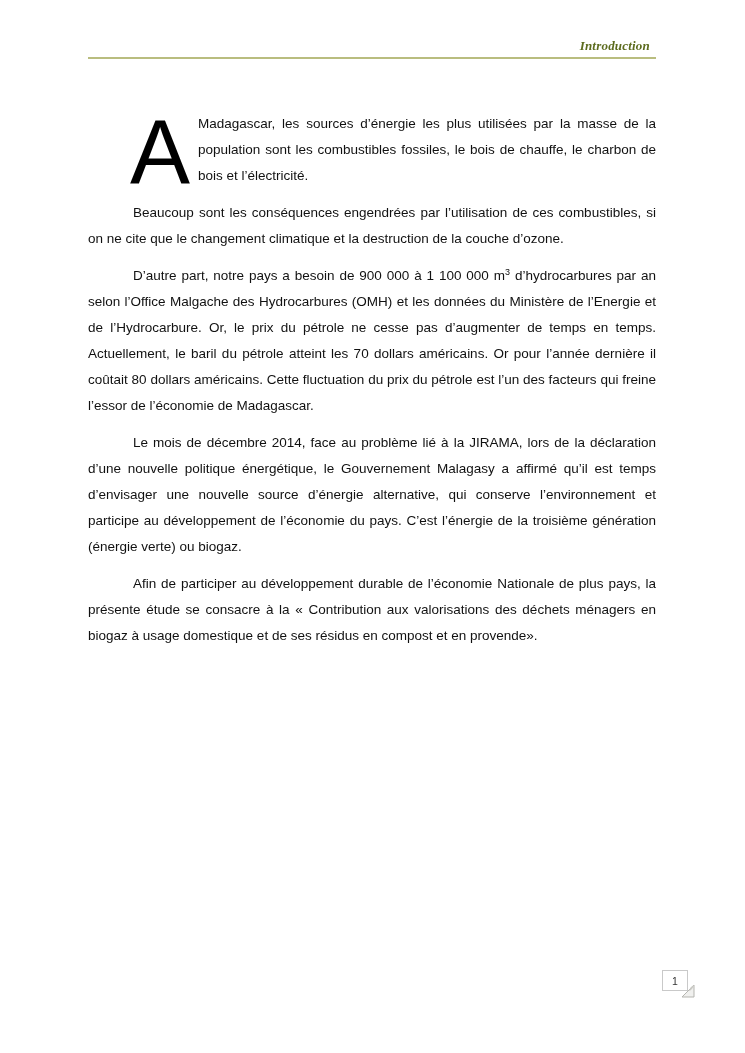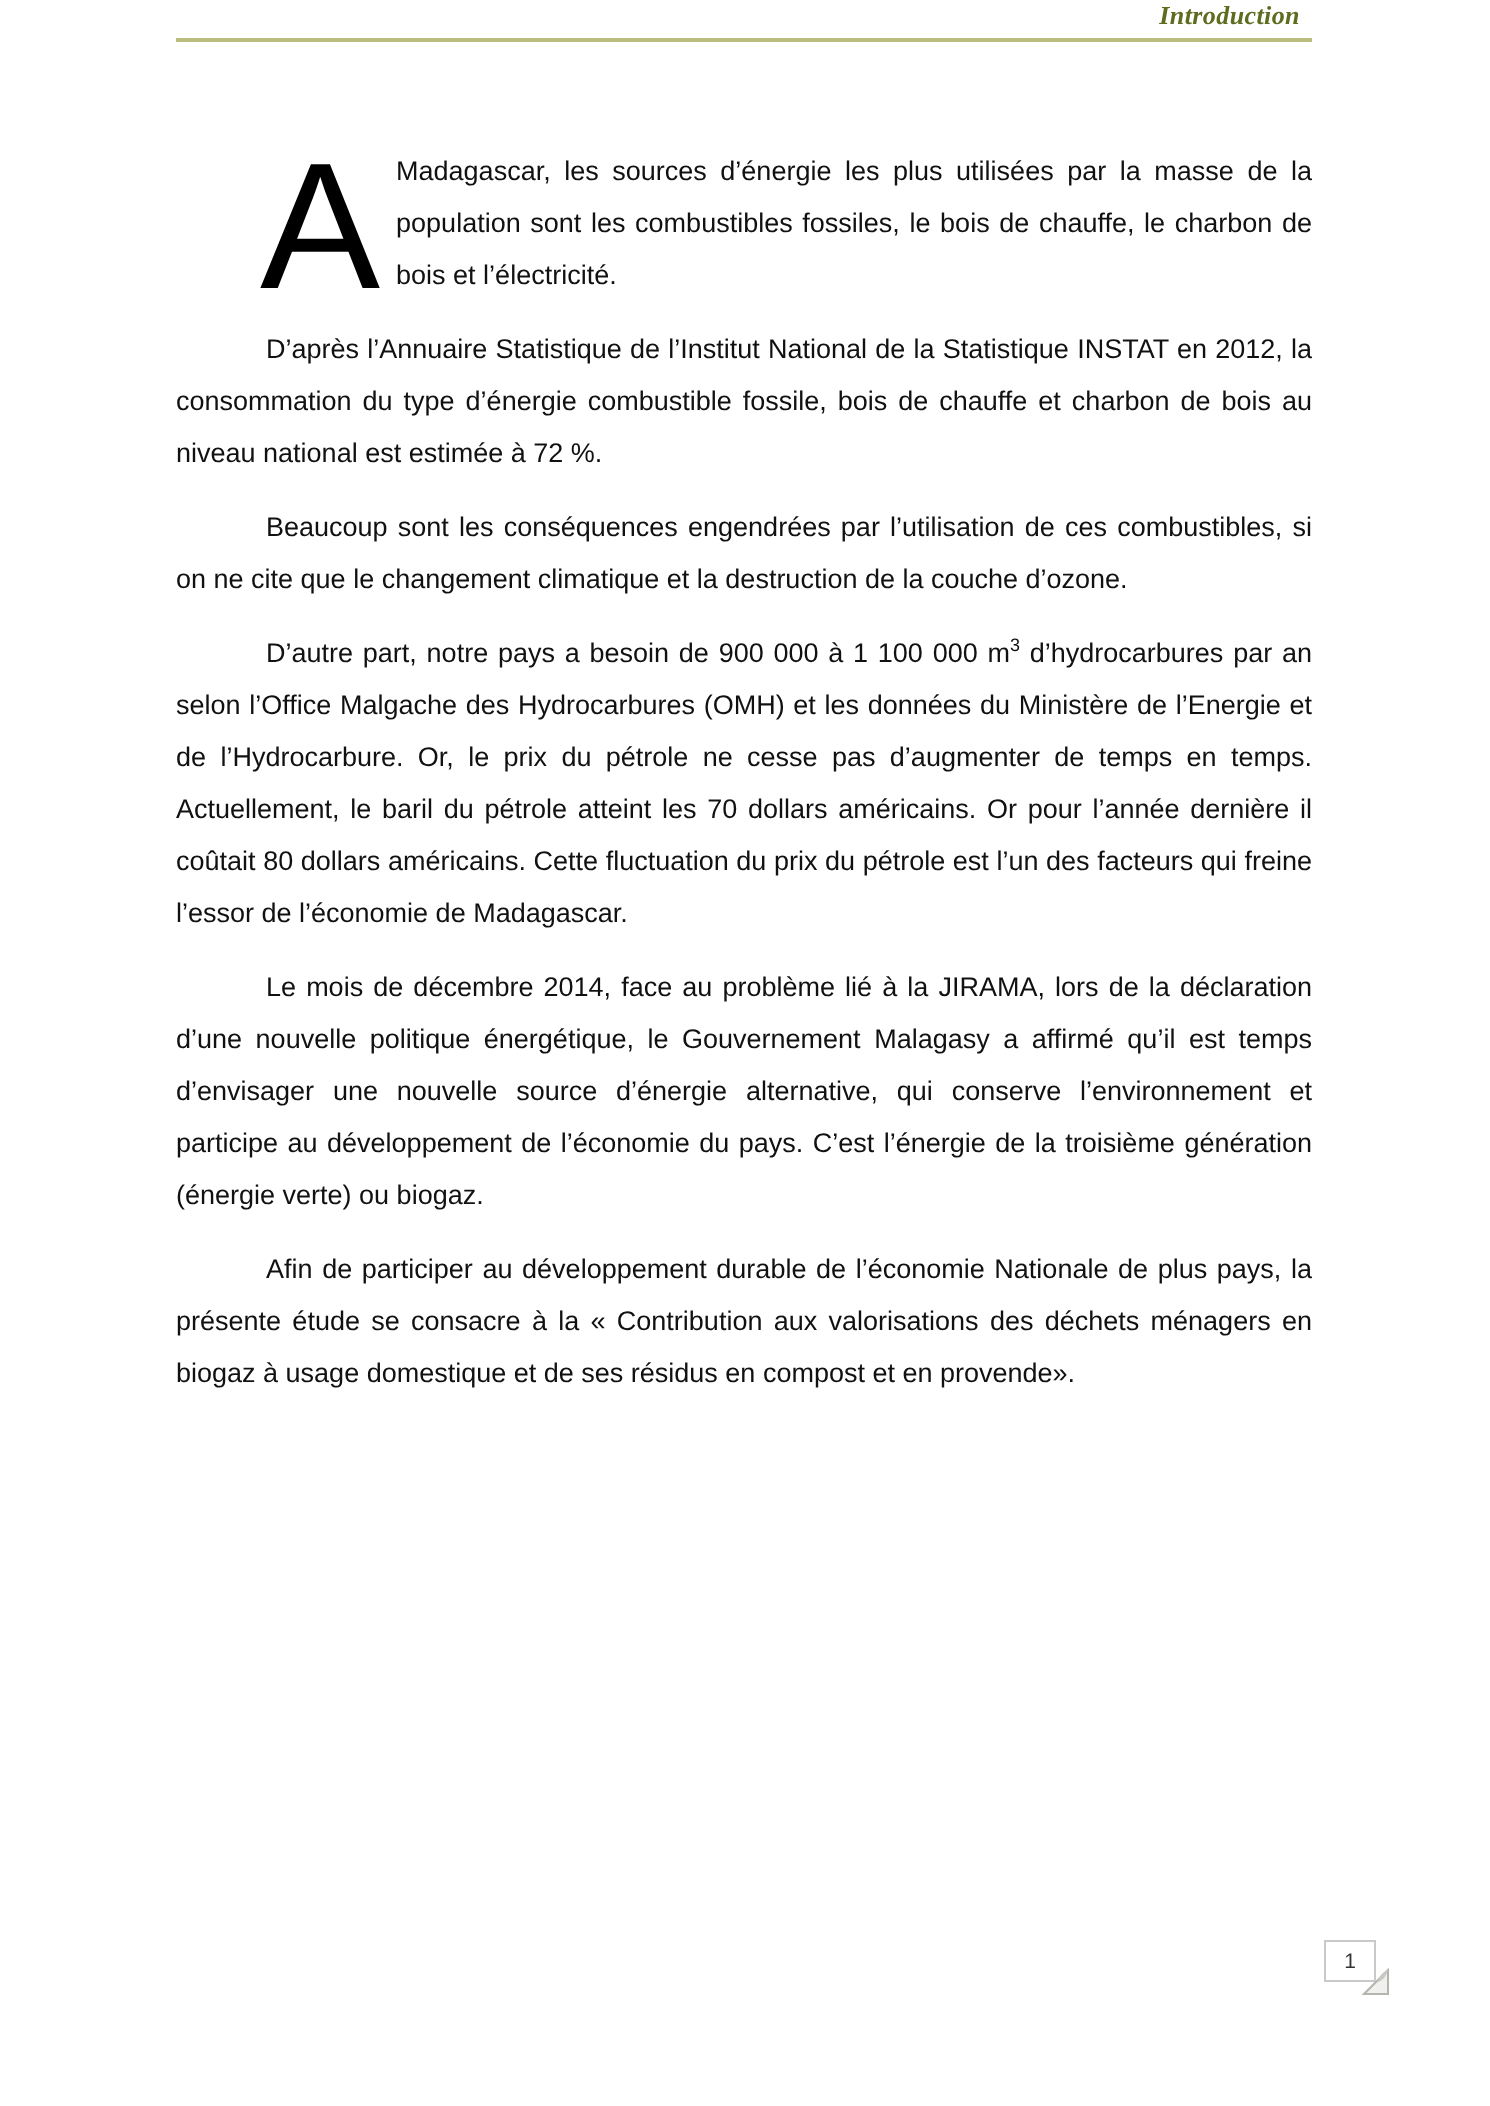--- a/index.html
+++ b/index.html
@@ -11,20 +11,21 @@
   body{width:745px;height:1053px;overflow:hidden;}
   .page{
     position:relative;
     width:745px;height:1053px;
     background:#ffffff;
     font-family:"Liberation Sans", sans-serif;
     color:#111;
   }
   .page-header{
     margin:0 89px 0 88px;
+    padding-top:38px;
     border-bottom:2px solid var(--accent-rule,#b9bd7f);
   }
   .header-title{
     text-align:right;
     font-family:"Liberation Serif", serif;
     font-style:italic;
     font-weight:bold;
     font-size:13px;
     color:var(--accent-text,#5d6c1f);
     padding-right:6px;
@@ -82,21 +83,20 @@
   <header class="page-header">
     <div class="header-title">Introduction</div>
   </header>
 
   <main class="content">
 
     <p class="para">
       <span class="dropcap">A</span><span>Madagascar, les sources d’énergie les plus utilisées par la masse de la population  sont les combustibles fossiles, le bois de chauffe, le charbon de bois et l’électricité.</span>
     </p>
 
-    <p class="para indent">D’après l’Annuaire Statistique de l’Institut National de la Statistique INSTAT en 2012, la consommation du type d’énergie combustible fossile, bois de chauffe et charbon de bois au niveau national est estimée à 72 %.</p>
 
     <p class="para indent">Beaucoup sont les conséquences engendrées par l’utilisation de ces combustibles, si on ne cite que le changement climatique et la destruction de la couche d’ozone.</p>
 
     <p class="para indent"><span>D’autre part, notre pays a besoin de 900 000 à 1 100 000 m</span><sup>3</sup><span> d’hydrocarbures par an selon l’Office Malgache des Hydrocarbures (OMH) et les données du Ministère de l’Energie et de l’Hydrocarbure. Or, le prix du pétrole ne cesse pas d’augmenter de temps en temps. Actuellement, le baril du pétrole atteint les 70 dollars américains. Or pour l’année dernière il coûtait 80 dollars américains. Cette fluctuation du prix du pétrole est l’un des facteurs qui freine l’essor de l’économie de Madagascar.</span></p>
 
     <p class="para indent">Le mois de décembre 2014, face au problème lié à la JIRAMA, lors de la déclaration d’une nouvelle politique énergétique, le Gouvernement Malagasy a affirmé qu’il est temps d’envisager une nouvelle source d’énergie alternative, qui conserve l’environnement et participe au développement de l’économie du pays. C’est l’énergie de la troisième génération (énergie verte) ou biogaz.</p>
 
 
     <p class="para indent">Afin de participer au développement durable de l’économie Nationale de plus pays, la présente étude se consacre à la « Contribution aux valorisations des déchets ménagers en biogaz à usage domestique et de ses résidus en compost et en provende».</p>
 

